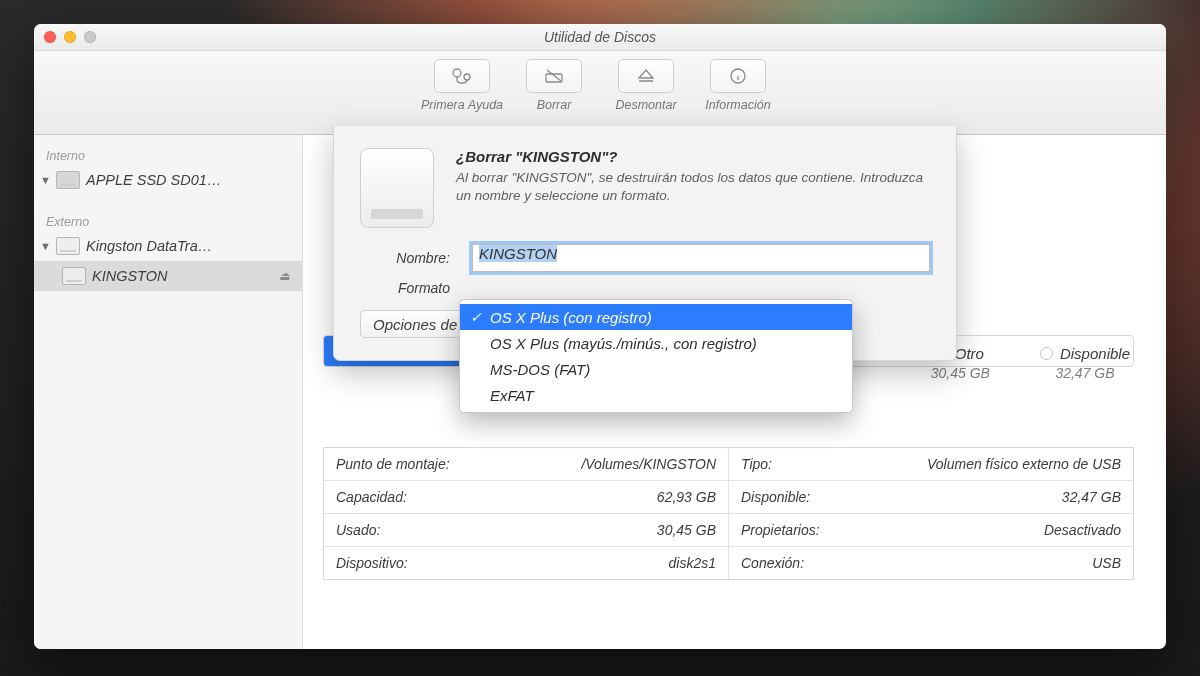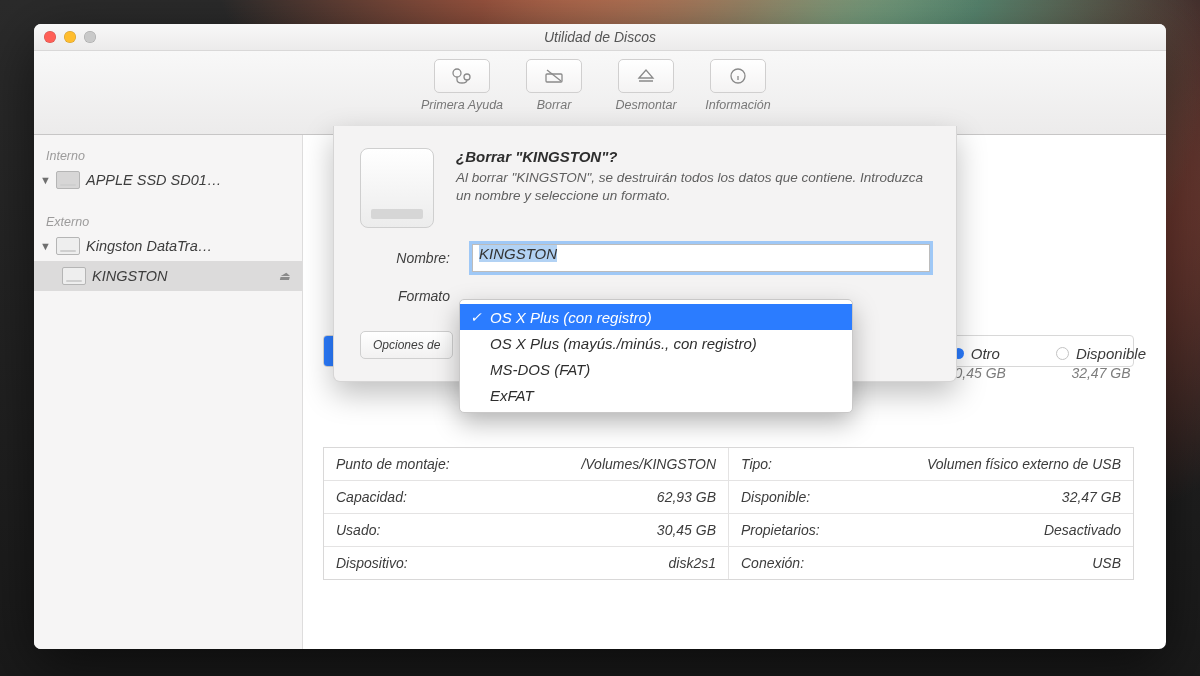--- a/index.html
+++ b/index.html
@@ -121,21 +121,21 @@
   .eject {
     margin-left:auto; margin-right:12px; color:#8a8a8a; font-size:12px;
   }
 
   .main {
     flex:1; position:relative; padding: 0;
   }
 
   
   .legend {
-    position:absolute; right:20px; top:210px;
+    position:absolute; right:36px; top:210px;
     display:flex; gap:50px; align-items:flex-start;
     color:#3a3a3a;
   }
   .lg { display:flex; flex-direction:column; align-items:center; font-size:14px;}
   .lg-top { display:flex; align-items:center; gap:7px; font-size:15px;}
   .dot { width:11px; height:11px; border-radius:50%; }
   .dot.blue  { background:#2b7cff; }
   .dot.white { background:#fff; border:1px solid #c3c3c3; }
   .lg-sub { color:#7d7d7d; margin-top:3px; }
   .usage-bar {
@@ -212,26 +212,26 @@
     outline:3px solid #9fc8f6;
     outline-offset:0px;
     background:#fff;
   }
   .sh-input::selection{ background:#b2d2f4; }
   .highlighted-text{
     background:#b2d2f4;
   }
 
   .sh-optbtn {
-    margin-top: 27px;
+    margin-top: 14px;
     height:26px;
     padding: 0 12px;
     border:1px solid #cfcfcf; border-radius:5px;
     background: linear-gradient(#ffffff,#f2f1f1);
-    font-size:12px; color:#3d3d3d;
+    font-size:15px; color:#3d3d3d;
     display:inline-flex; align-items:center;
   }
 
   
   .dropdown {
     position:absolute;
     left: 425px;  
     top:  275px;
     width: 392px;
     background:#fff;
@@ -417,21 +417,21 @@
       </div>
     </div>
 
     <div class="sh-field">
       <div class="sh-field-label">Nombre:</div>
       <div class="sh-input">
         <span class="highlighted-text">KINGSTON</span>
       </div>
     </div>
 
-    <div class="sh-field" style="margin-top:16px">
+    <div class="sh-field" style="margin-top:8px">
       <div class="sh-field-label">Formato</div>
 
       <div style="flex:1"></div>
     </div>
 
     <div class="sh-optbtn">Opciones de</div>
   </div>
 
   <div class="dropdown">
     <div class="dd-item selected">OS X Plus (con registro)</div>

